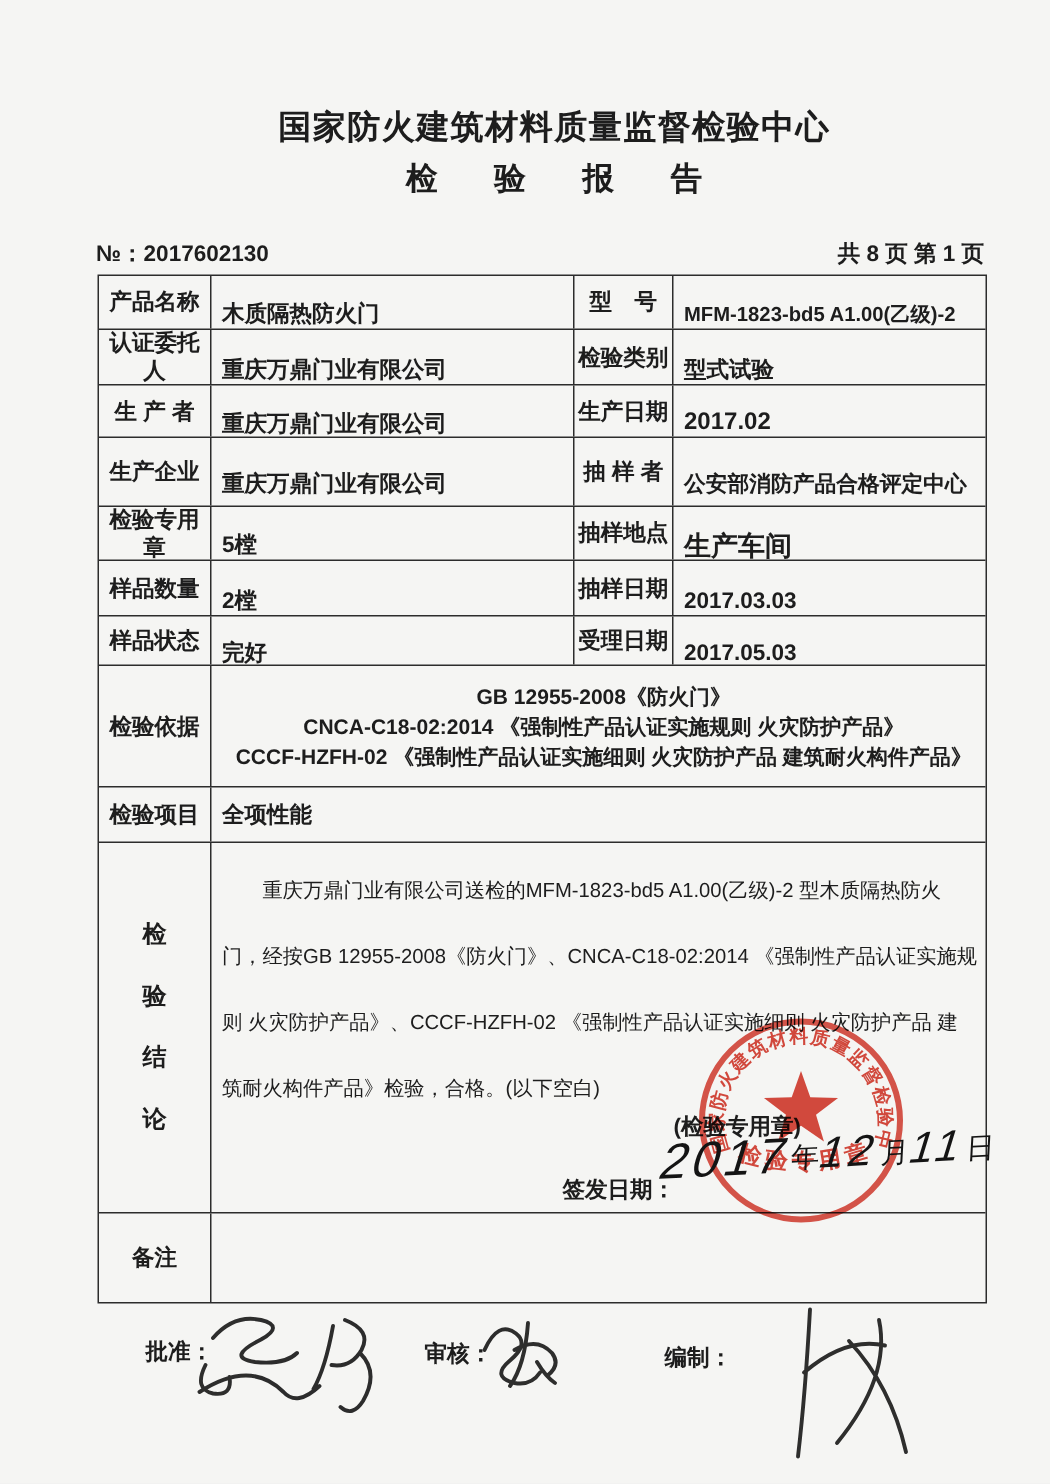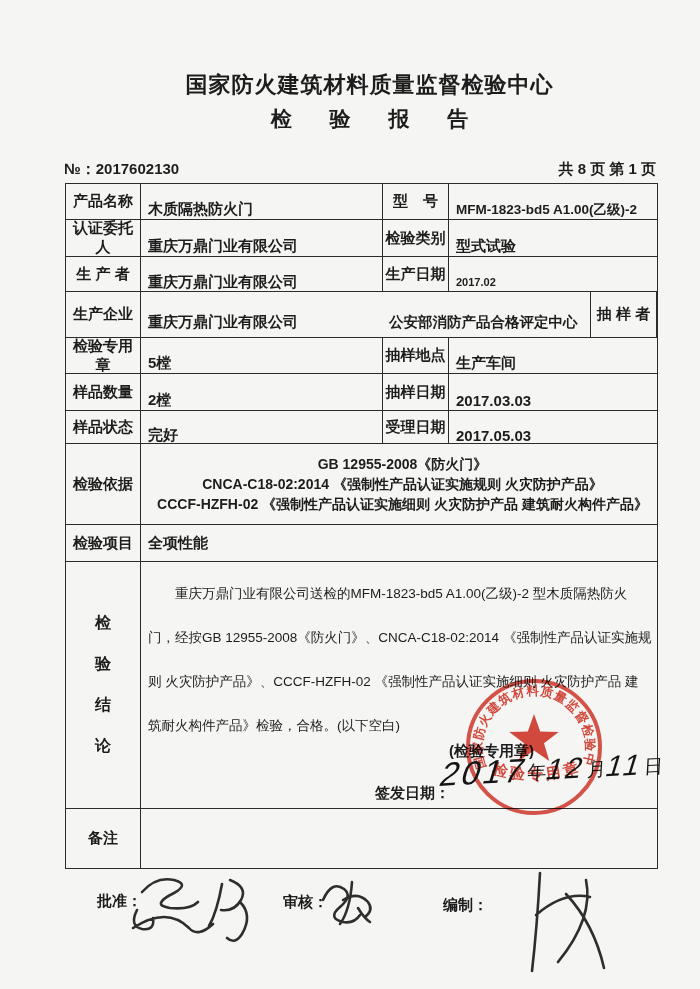--- a/index.html
+++ b/index.html
@@ -67,33 +67,33 @@
     <div class="trow" style="height:37px">
       <div class="cell lab">认证委托人</div>
       <div class="cell val">重庆万鼎门业有限公司</div>
       <div class="cell lab lab2">检验类别</div>
       <div class="cell val val2" style="font-size:15px">型式试验</div>
     </div>
     <div class="trow" style="height:35px">
       <div class="cell lab">生 产 者</div>
       <div class="cell val">重庆万鼎门业有限公司</div>
       <div class="cell lab lab2">生产日期</div>
-      <div class="cell val val2" style="font-size:11px">2017.02</div>
+      <div class="cell val val2" style="font-size:16px">2017.02</div>
     </div>
     <div class="trow" style="height:46px">
       <div class="cell lab">生产企业</div>
       <div class="cell val">重庆万鼎门业有限公司</div>
+      <div class="cell lab lab2">抽 样 者</div>
       <div class="cell val val2" style="font-size:14.5px">公安部消防产品合格评定中心</div>
-      <div class="cell lab lab2">抽 样 者</div>
     </div>
     <div class="trow" style="height:36px">
       <div class="cell lab">检验专用章</div>
       <div class="cell val">5樘</div>
       <div class="cell lab lab2">抽样地点</div>
-      <div class="cell val val2" style="font-size:15px">生产车间</div>
+      <div class="cell val val2" style="font-size:18px">生产车间</div>
     </div>
     <div class="trow" style="height:37px">
       <div class="cell lab">样品数量</div>
       <div class="cell val">2樘</div>
       <div class="cell lab lab2">抽样日期</div>
       <div class="cell val val2" style="font-size:15px">2017.03.03</div>
     </div>
     <div class="trow" style="height:33px">
       <div class="cell lab">样品状态</div>
       <div class="cell val">完好</div>

